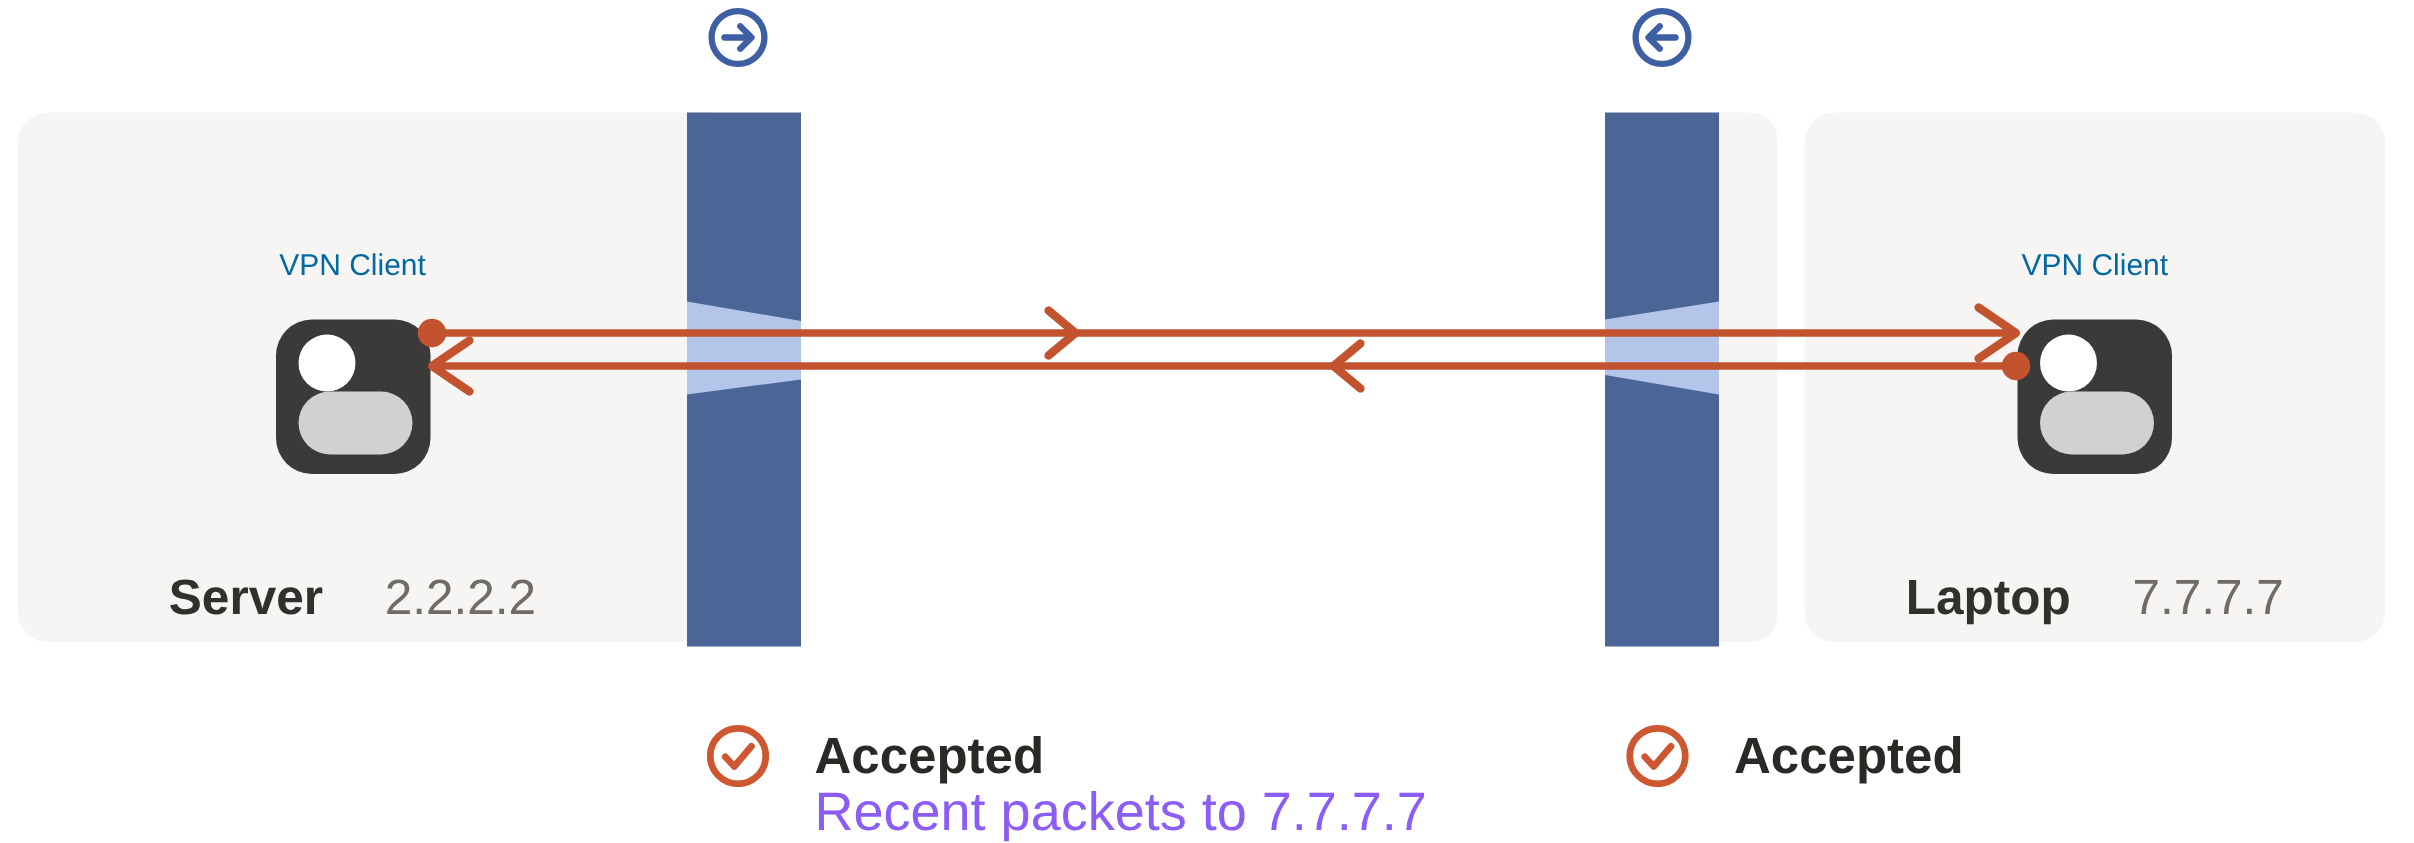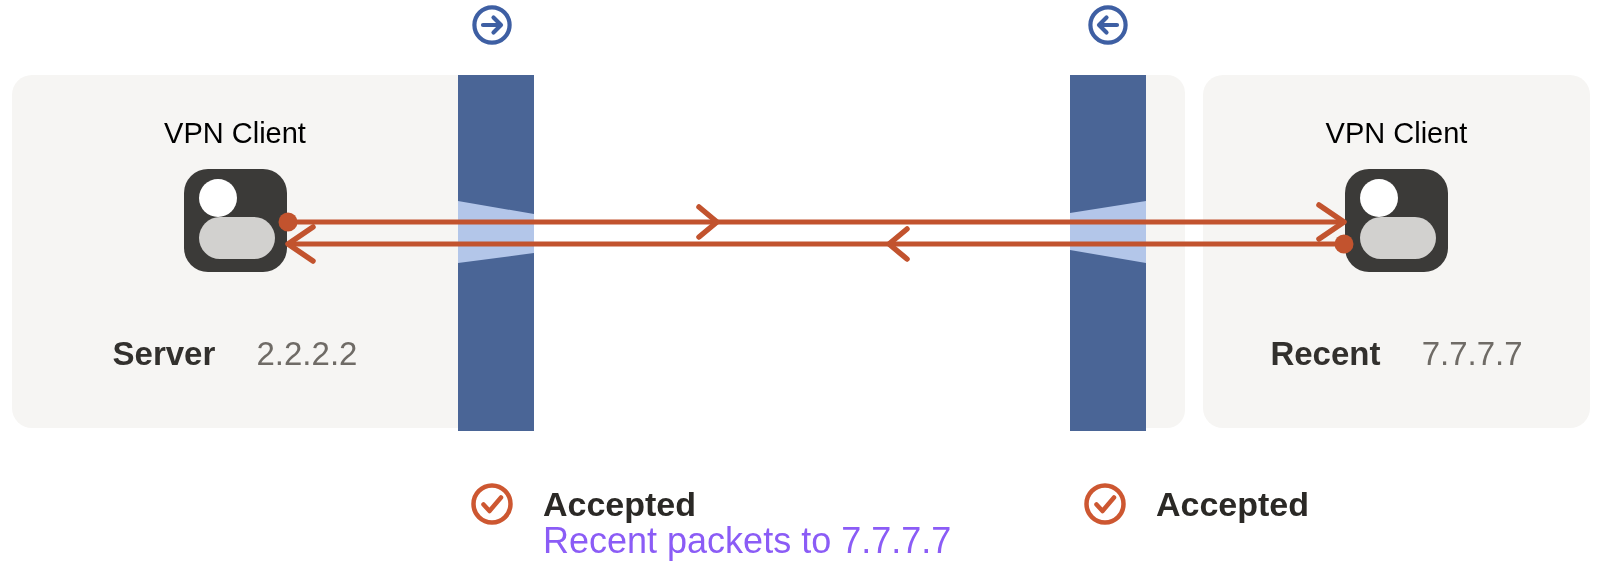--- a/index.html
+++ b/index.html
@@ -16,21 +16,21 @@
     z-index:1;
   }
   #laptop-panel{left:12px;width:484px;padding-right:38px;box-sizing:border-box;}
   #server-panel{left:1203px;width:387px;}
   #firewall-backdrop-panel{left:1105px;width:80px;border-radius:18px;}
 
   .panel-content{
     height:100%;display:flex;flex-direction:column;align-items:center;
   }
   .node-label{
-    margin-top:40px;font-size:29px;line-height:36px;color:#000000;
+    margin-top:84px;font-size:20px;line-height:36px;color:#0369a1;
   }
   .node-icon{
     margin-top:18px;width:103px;height:103px;background:#3b3a38;border-radius:24px;
     position:relative;flex:none;
   }
   .node-icon .head{
     position:absolute;left:15px;top:10px;width:38px;height:38px;border-radius:50%;background:#ffffff;
   }
   .node-icon .torso{
     position:absolute;left:15px;top:48px;width:76px;height:42px;border-radius:21px;background:#d2d1cf;
@@ -93,21 +93,21 @@
   <div class="panel" id="firewall-backdrop-panel"></div>
 
   <div class="panel" id="server-panel">
     <div class="panel-content">
       <div class="node-label">VPN Client</div>
       <div class="node-icon">
         <div class="head"></div>
         <div class="torso"></div>
       </div>
       <div class="node-name">
-        <span>Recent</span>
+        <span>Laptop</span>
         <span class="node-ip">7.7.7.7</span>
       </div>
     </div>
   </div>
 
   <div class="firewall-bar" id="firewall-left">
     <svg width="76" height="356" viewBox="0 0 76 356">
       <polygon points="0,126 76,139 76,178 0,188" fill="#b3c6e9"></polygon>
     </svg>
   </div>

